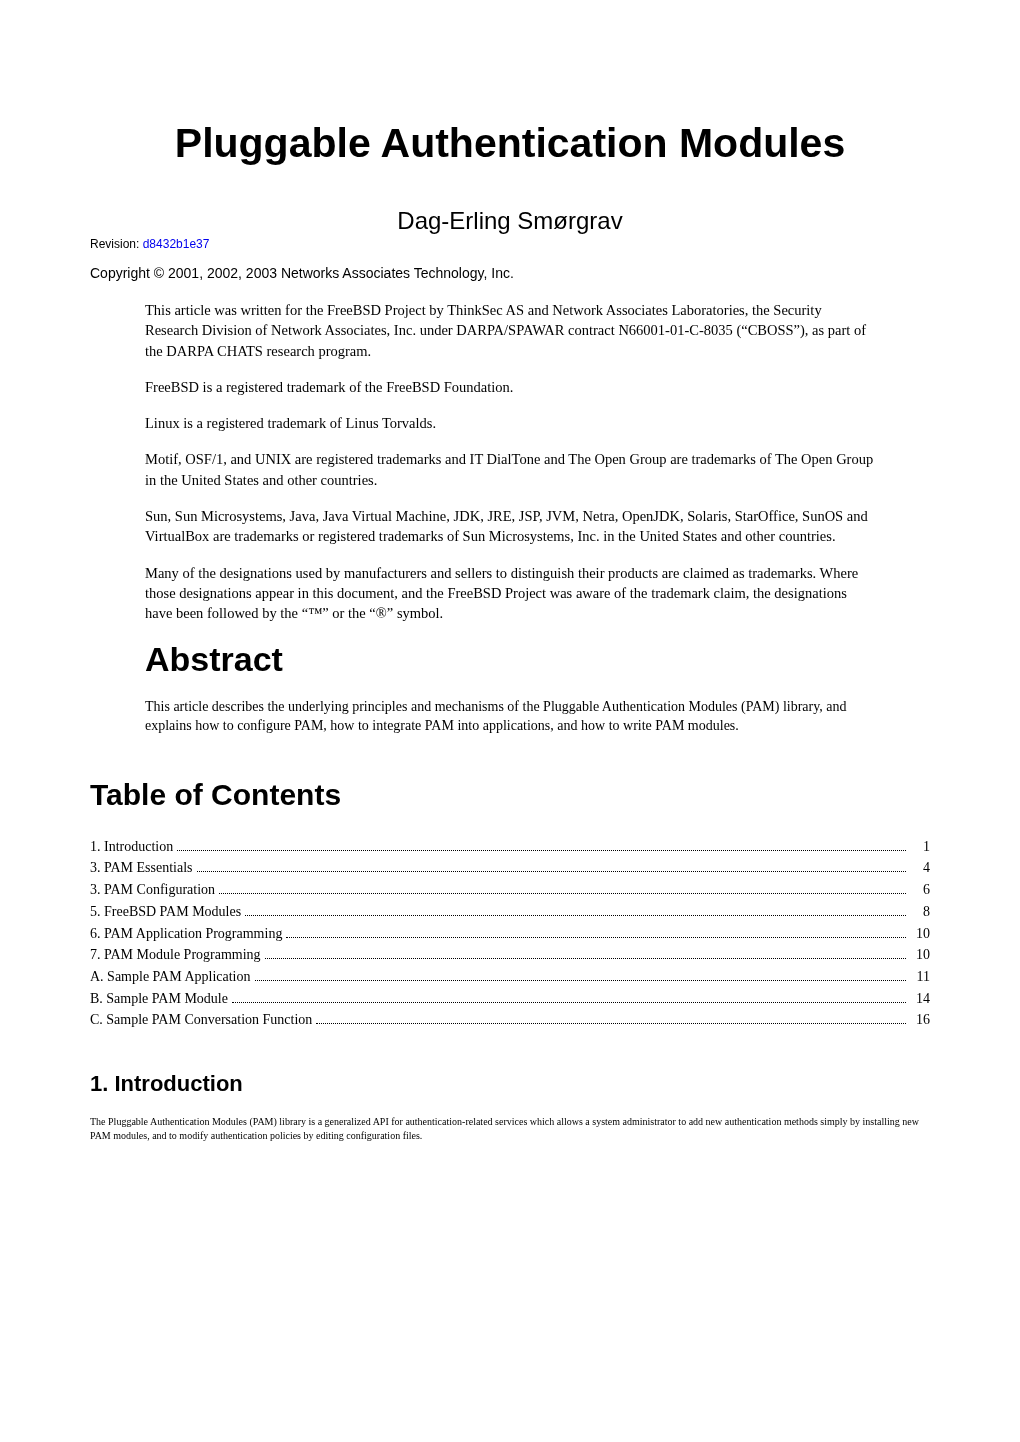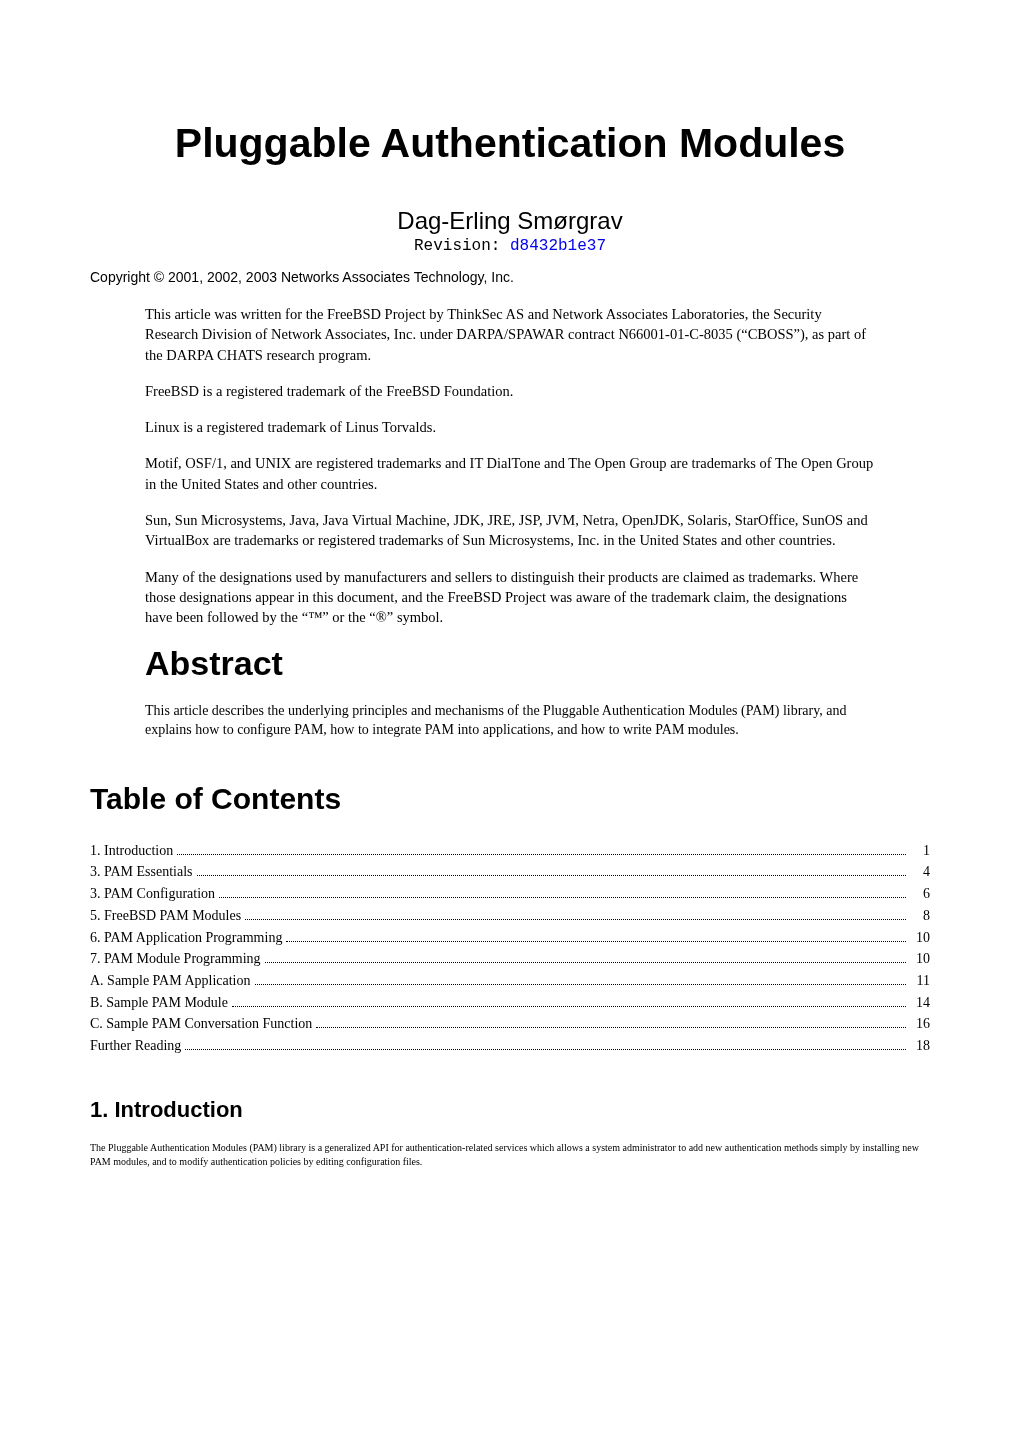--- a/index.html
+++ b/index.html
@@ -22,23 +22,23 @@
     text-align: center;
     margin-bottom: 40px;
   }
   .author {
     font-family: 'Helvetica Neue', Arial, sans-serif;
     font-size: 24px;
     text-align: center;
     margin-bottom: 2px;
   }
   .revision {
-    font-family: Liberation Mono, monospace;
-    font-size: 16px;
-    text-align: center;
+    font-family: Liberation Sans, sans-serif;
+    font-size: 12px;
+    text-align: left;
     margin-bottom: 14px;
   }
   .revision .link {
     color: #0000ee;
   }
   .copyright {
     font-family: 'Helvetica Neue', Arial, sans-serif;
     font-size: 14px;
     text-align: left;
     margin-bottom: 19px;
@@ -171,21 +171,16 @@
   <div class="toc-row">
     <span class="toc-label">B. Sample PAM Module</span>
     <span class="toc-dots"></span>
     <span class="toc-page">14</span>
   </div>
   <div class="toc-row">
     <span class="toc-label">C. Sample PAM Conversation Function</span>
     <span class="toc-dots"></span>
     <span class="toc-page">16</span>
   </div>
-  <div class="toc-row">
-    <span class="toc-label">Further Reading</span>
-    <span class="toc-dots"></span>
-    <span class="toc-page">18</span>
-  </div>
 </div>
 
 <h3 class="section-heading">1. Introduction</h3>
 <p class="body-text">The Pluggable Authentication Modules (PAM) library is a generalized API for authentication-related services which allows a system administrator to add new authentication methods simply by installing new PAM modules, and to modify authentication policies by editing configuration files.</p>
 
 </body></html>

